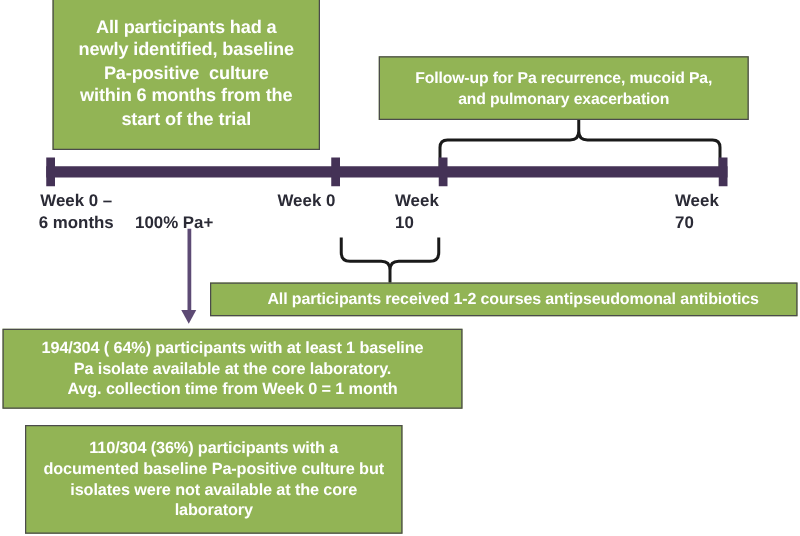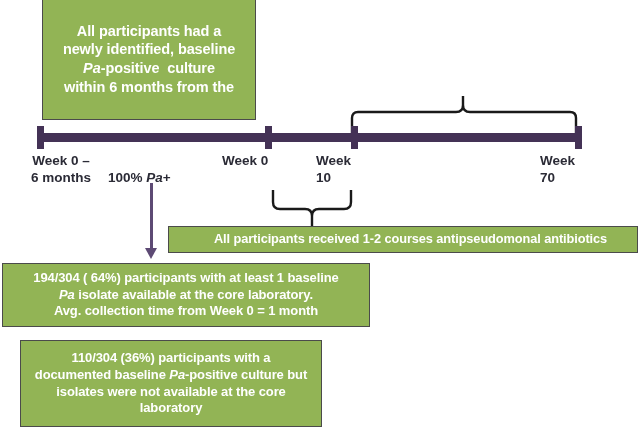--- a/index.html
+++ b/index.html
@@ -20,21 +20,21 @@
     font-weight:bold;
     text-align:center;
     display:flex;
     align-items:center;
     justify-content:center;
     box-sizing:border-box;
     line-height:1.28;
     letter-spacing:-0.1px;
   }
   .gbox .txt{width:100%;padding:0 4px;}
-  .it{font-style:italic;}
+  .it{}
 
   #box-inclusion{left:42px;top:-2px;width:214px;height:122px;font-size:14.5px;}
   #box-followup{left:303px;top:45px;width:296px;height:51px;font-size:12.6px;}
   #box-antibiotics{left:168px;top:226px;width:470px;height:27px;font-size:12.8px;padding-left:15px;}
   #box-isolates-available{left:2px;top:263px;width:368px;height:64px;font-size:13px;justify-content:center;}
   #box-isolates-unavailable{left:20px;top:340px;width:302px;height:87px;font-size:13px;justify-content:center;}
 
   
   #timeline-bar{
     position:absolute;left:37px;top:133px;width:545px;height:9px;
@@ -84,23 +84,30 @@
 <body>
 
 <div id="stage">
 
   <div class="gbox" id="box-inclusion">
     <div class="txt">
       <span>All participants had a</span><br>
       <span>newly identified, baseline</span><br>
       <span class="it">Pa</span><span>-positive&nbsp; culture</span><br>
       <span>within 6 months from the</span><br>
+      <span>start of the trial</span>
     </div>
   </div>
 
+  <div class="gbox" id="box-followup">
+    <div class="txt">
+      <span>Follow-up for </span><span class="it">Pa</span><span> recurrence, mucoid </span><span class="it">Pa</span><span>,</span><br>
+      <span>and pulmonary exacerbation</span>
+    </div>
+  </div>
 
   <svg class="brace-svg" id="brace-followup" width="236" height="38" viewBox="0 0 236 38">
     <path d="M6,38 L6,22 Q6,16 12,16 L110,16 Q117,16 117,9 L117,0 L117,9 Q117,16 124,16 L224,16 Q230,16 230,22 L230,38" fill="none" stroke="#1a1a1a" stroke-width="2.4" stroke-linecap="round" stroke-linejoin="round"></path>
   </svg>
 
   <div id="timeline-bar"></div>
   <div class="tick" id="tick-week0-6mo"></div>
   <div class="tick" id="tick-week0"></div>
   <div class="tick" id="tick-week10"></div>
   <div class="tick" id="tick-week70"></div>

